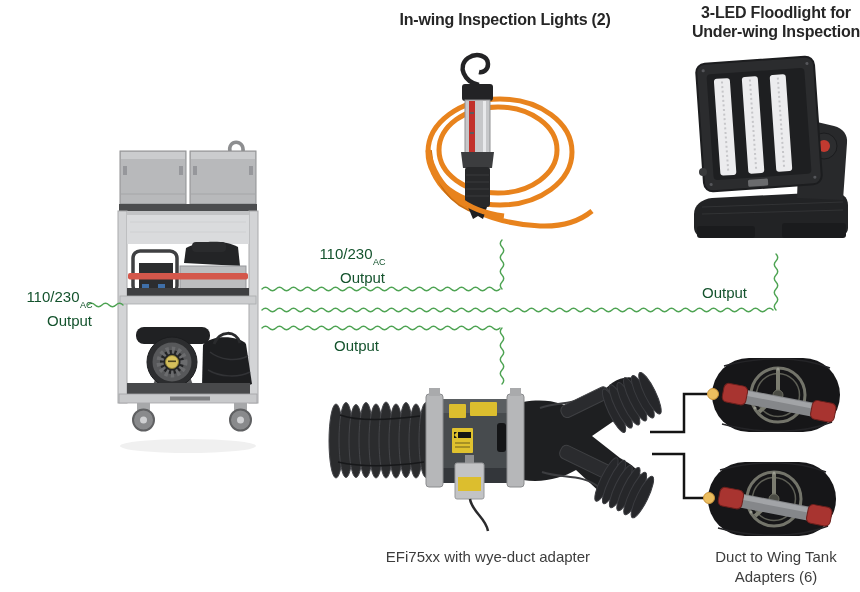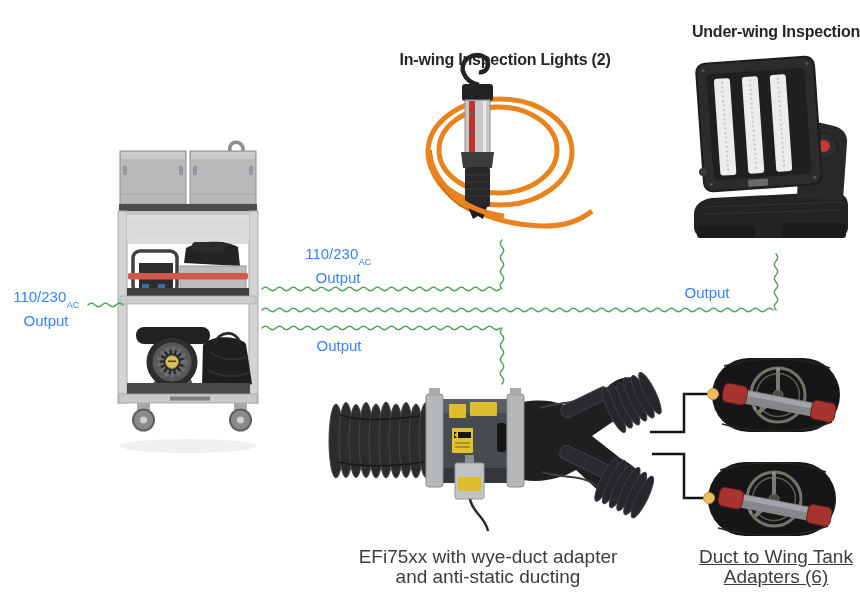--- a/index.html
+++ b/index.html
@@ -1,23 +1,23 @@
 <!DOCTYPE html>
 <html><head>
 <meta charset="utf-8">
 <style>
   html,body{margin:0;padding:0;background:#fff;}
   .stage{position:relative;width:860px;height:592px;background:#ffffff;
          font-family:"Liberation Sans",sans-serif;overflow:hidden;}
   .stage svg.art{position:absolute;left:0;top:0;}
   .txt{position:absolute;text-align:center;color:#3d3d3d;}
   .title{font-size:16px;font-weight:bold;color:#262626;line-height:19px;letter-spacing:-0.2px;}
-  .label{font-size:15px;line-height:17px;color:#3b82f6;}
+  .label{font-size:15px;line-height:17px;color:#14532d;text-align:right;}
   .label sub{font-size:9px;position:relative;top:2px;left:0.5px;}
-  .caption{font-size:19px;line-height:20px;color:#3d3d3d;}
+  .caption{font-size:15px;line-height:20px;color:#3d3d3d;}
   .sq{fill:none;stroke-width:1.4;stroke-linecap:round;}
 </style>
 </head>
 <body>
 
 <div class="stage">
 
   <svg class="art" width="860" height="592" viewBox="0 0 860 592">
 
     <g>
@@ -281,43 +281,42 @@
       <g transform="rotate(11 778 403)">
         <rect x="732" y="396" width="92" height="14" rx="7" fill="#85878a"></rect>
         <rect x="732" y="397" width="92" height="5" rx="2.5" fill="#a2a4a7"></rect>
         <rect x="722" y="393" width="24" height="19" rx="5" fill="#a83430" stroke="#6d1f1c"></rect>
         <rect x="812" y="393" width="24" height="19" rx="5" fill="#a83430" stroke="#6d1f1c"></rect>
       </g>
       <circle cx="713" cy="394" r="5.5" fill="#ECBE5F" stroke="#c8923a"></circle>
     </g>
   </svg>
 
-  <div class="txt title" style="left:375px;top:10px;width:260px;margin-top:40px;">In-wing Inspection Lights (2)</div>
+  <div class="txt title" style="left:375px;top:10px;width:260px;">In-wing Inspection Lights (2)</div>
 
   <div class="txt title" style="left:688px;top:3px;width:176px;">
-    <br>
+    <span>3-LED Floodlight for</span><br>
     <span>Under-wing Inspection</span>
   </div>
 
   <div class="txt label" style="left:0px;top:288px;width:92px;">
     <span>110/230</span><sub>AC</sub><br>
     <span>Output</span>
   </div>
 
   <div class="txt label" style="left:291px;top:245px;width:94px;">
     <span>110/230</span><sub>AC</sub><br>
     <span>Output</span>
   </div>
 
   <div class="txt label" style="left:299px;top:337px;width:80px;">Output</div>
 
   <div class="txt label" style="left:667px;top:284px;width:80px;">Output</div>
 
   <div class="txt caption" style="left:353px;top:547px;width:270px;">
     <span>EFi75xx with wye-duct adapter</span><br>
-    <span>and anti-static ducting</span>
-  </div>
-
-  <div class="txt caption" style="left:691px;top:547px;width:170px;text-decoration:underline;">
+  </div>
+
+  <div class="txt caption" style="left:691px;top:547px;width:170px;">
     <span>Duct to Wing Tank</span><br>
     <span>Adapters (6)</span>
   </div>
 </div>
 
 </body></html>

